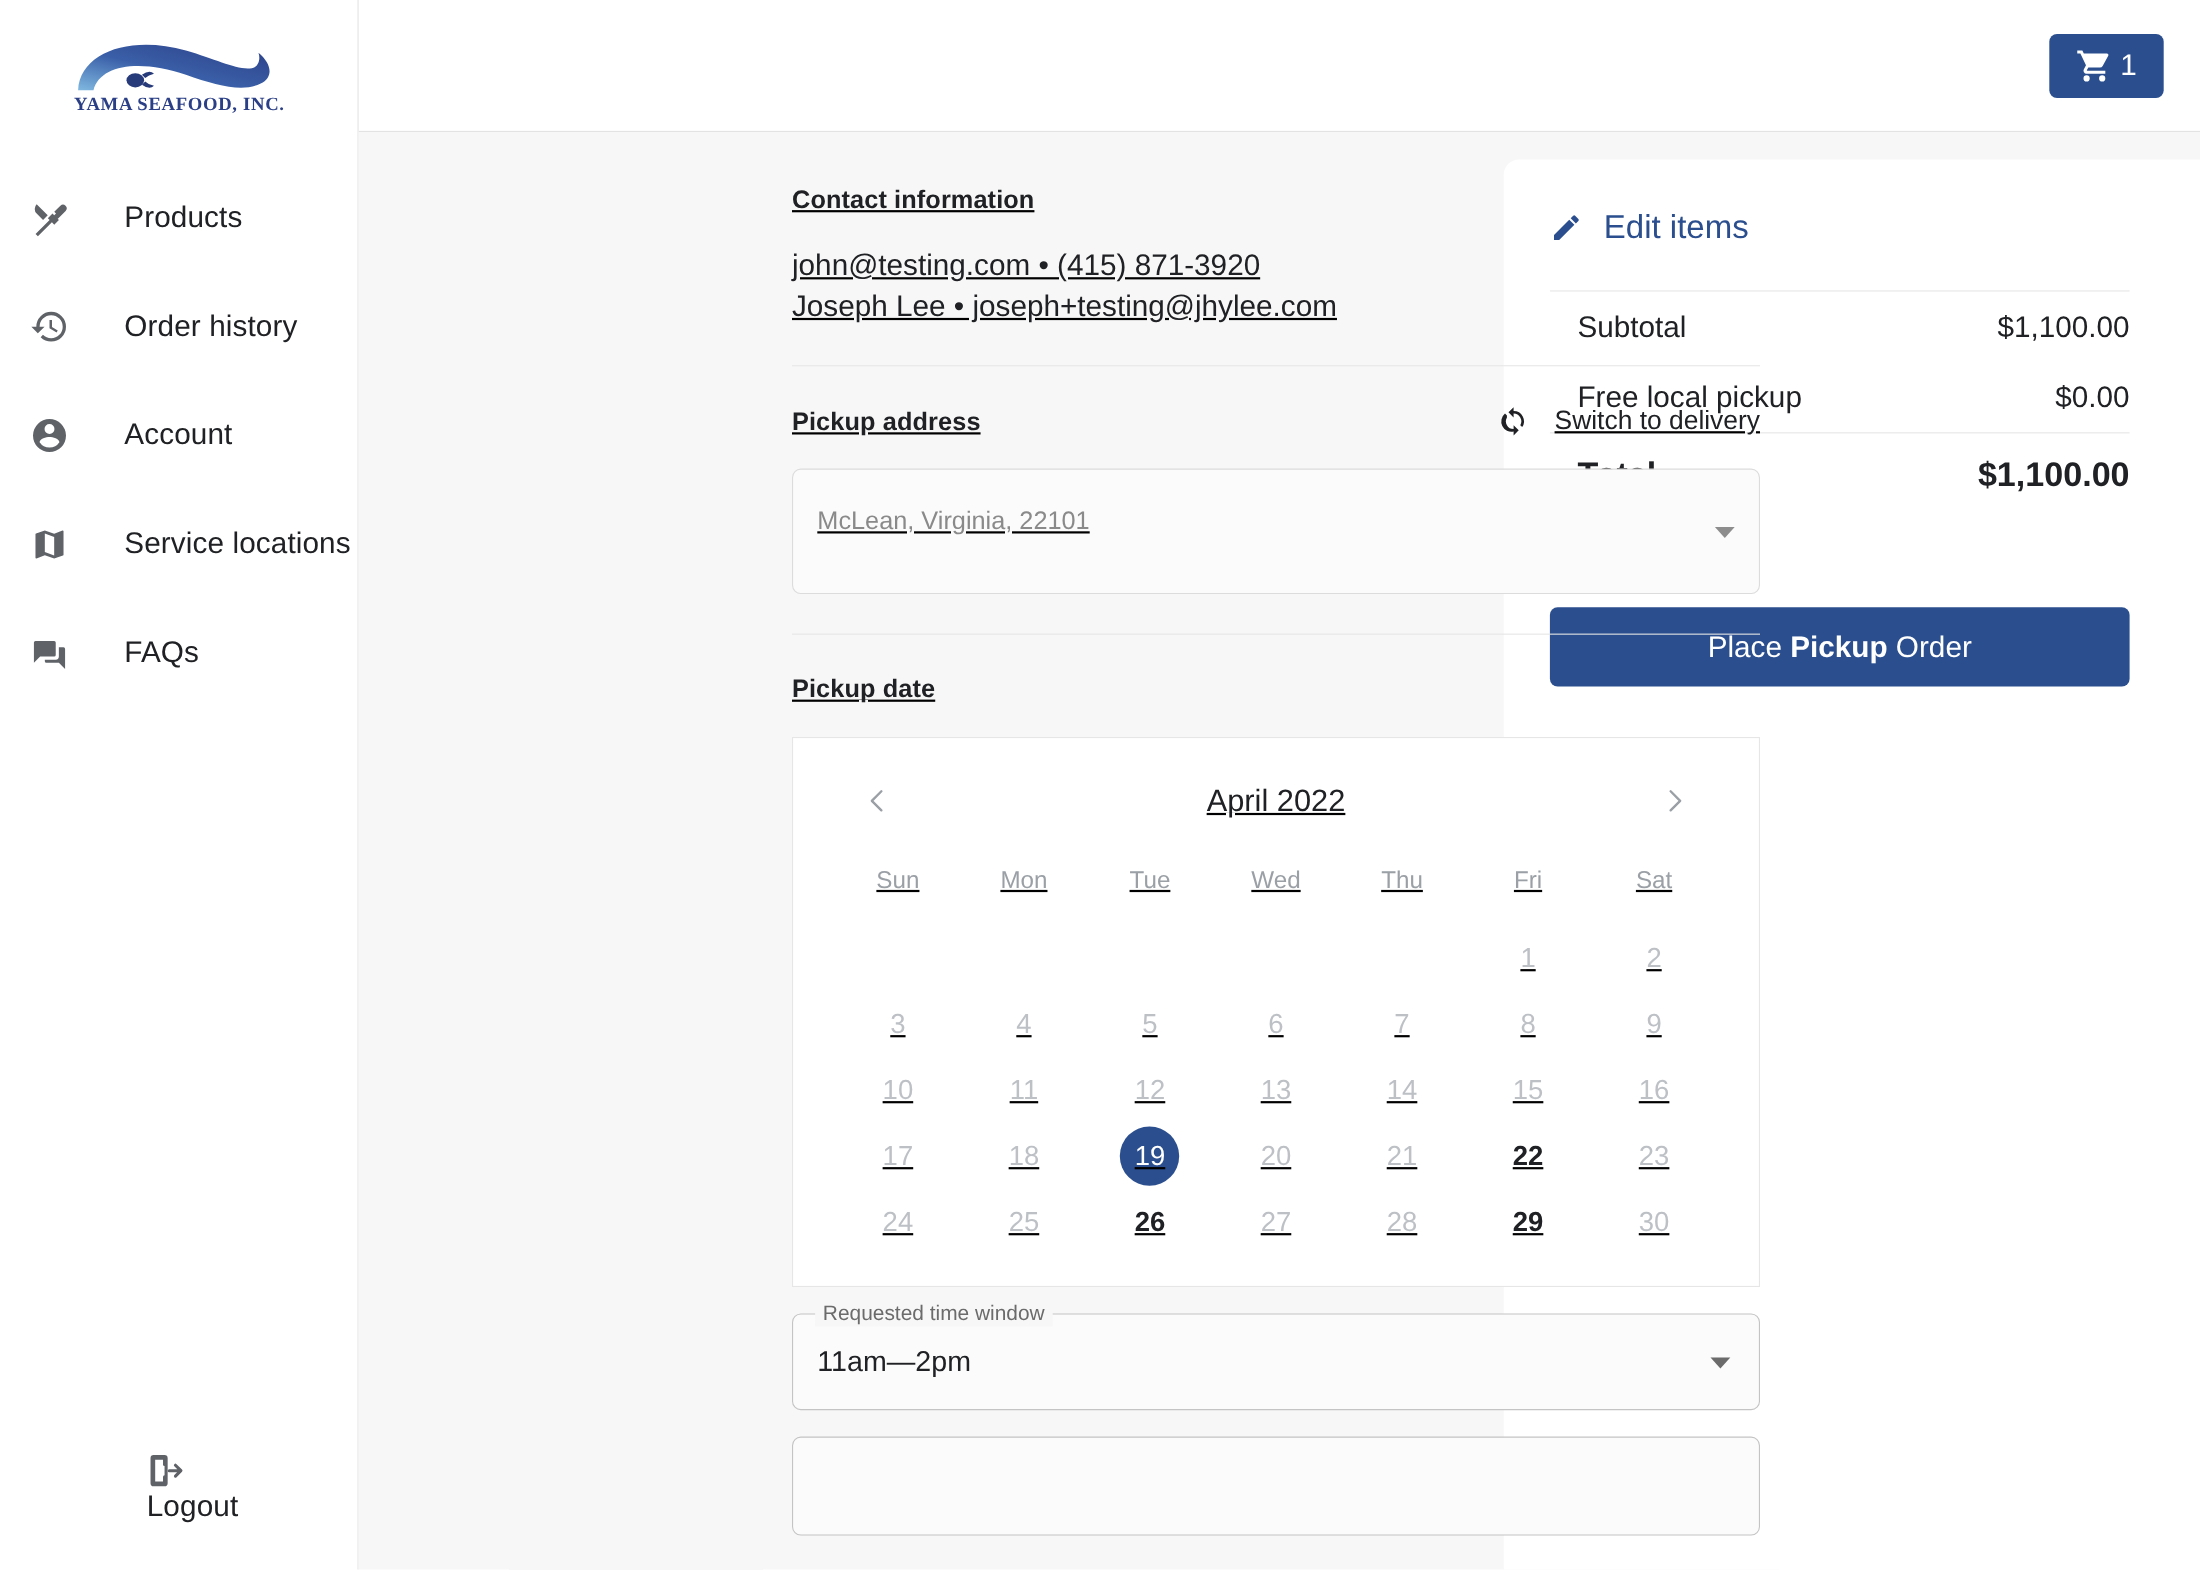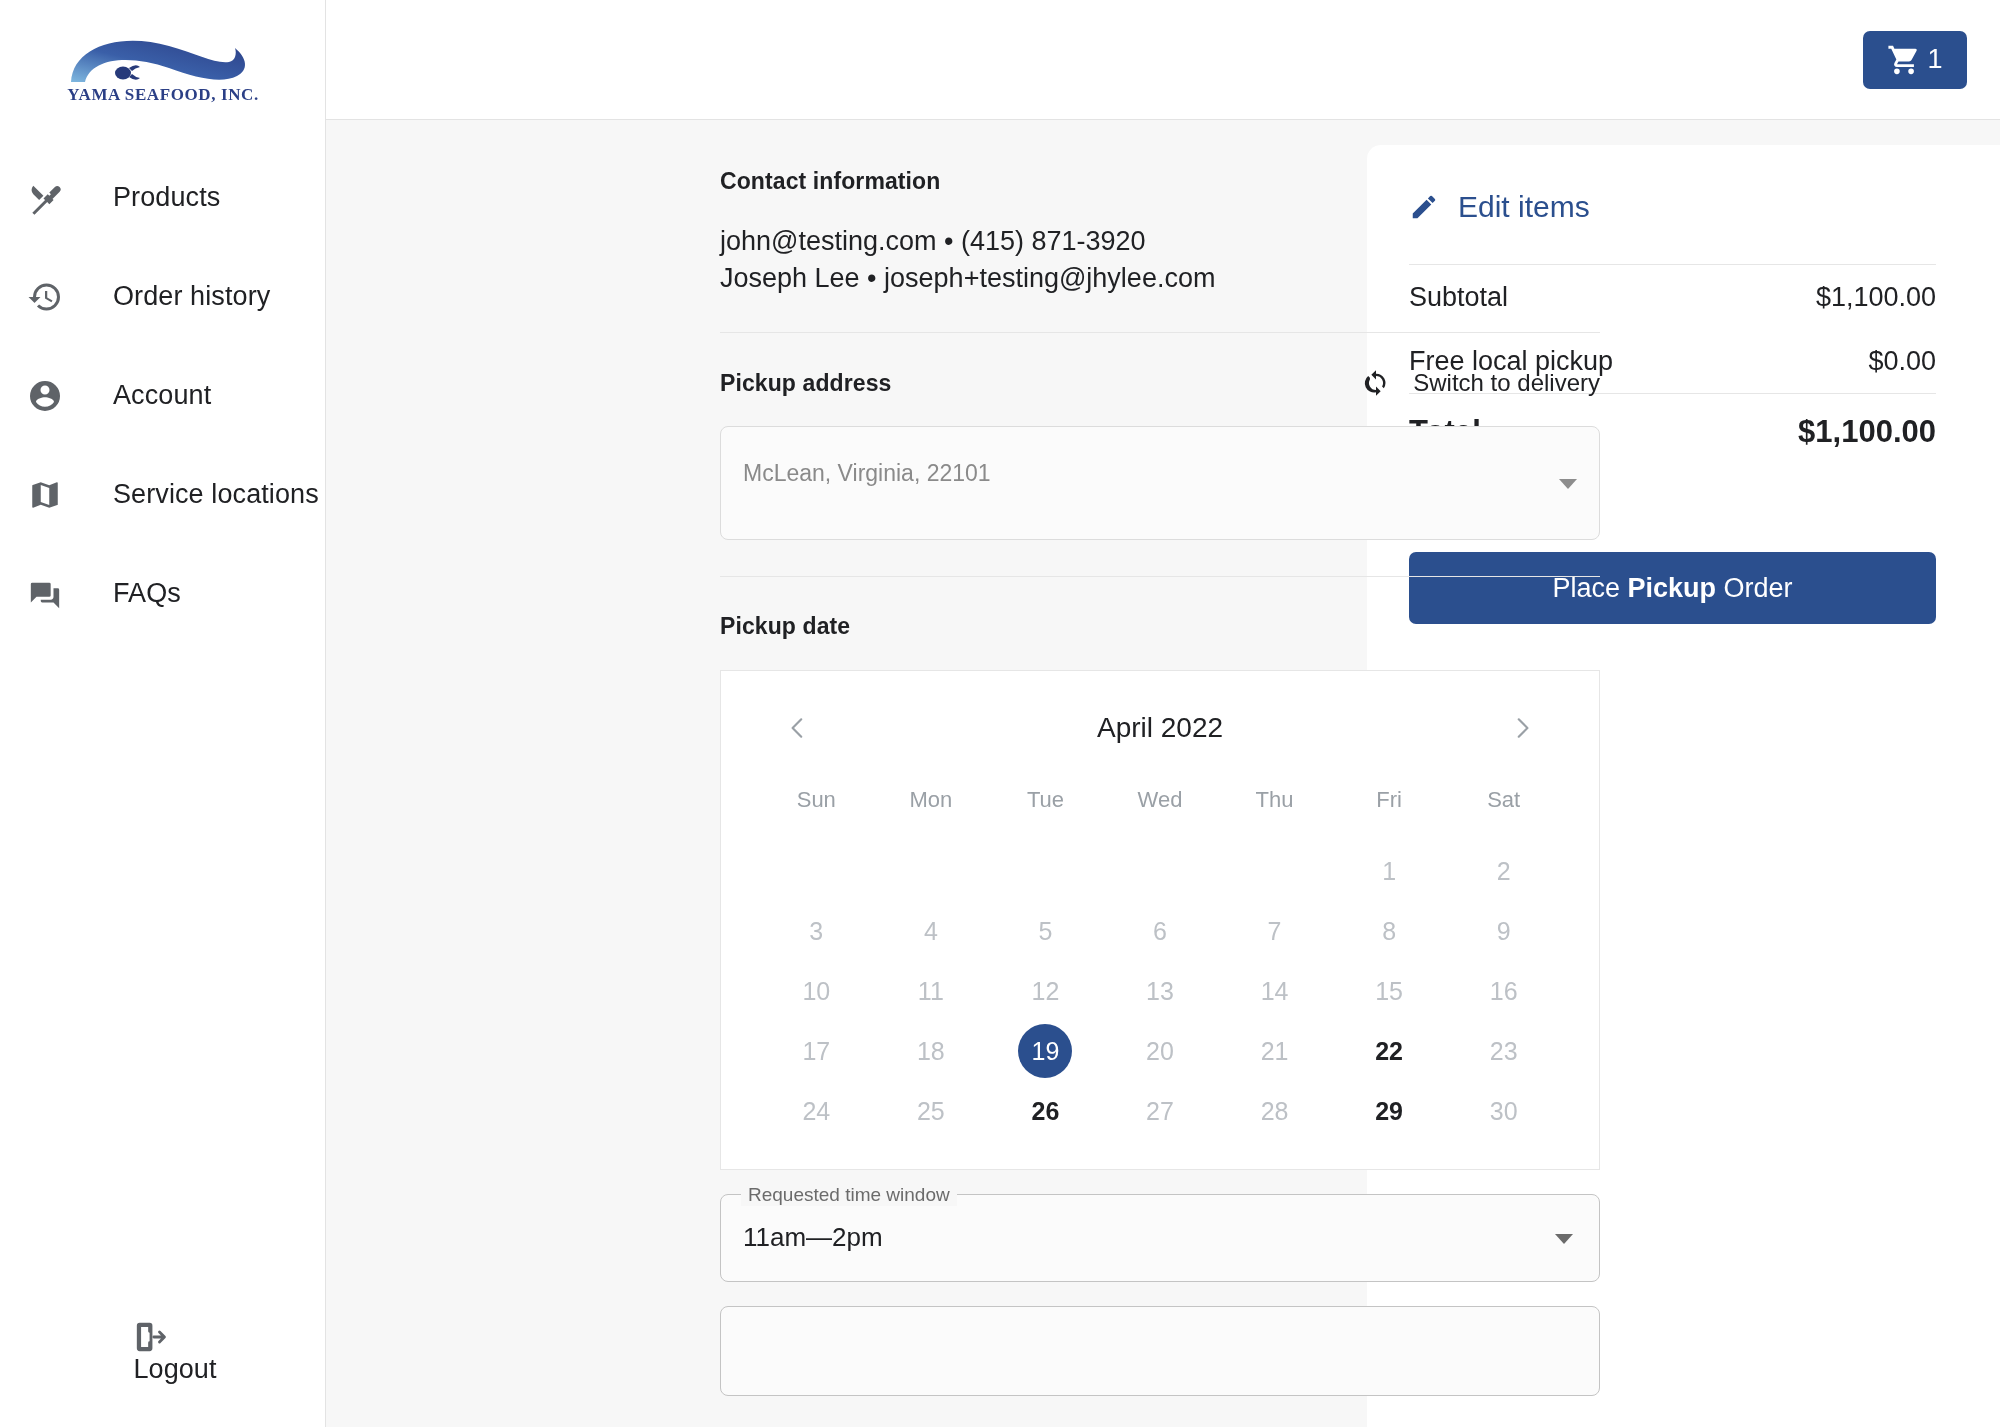--- a/index.html
+++ b/index.html
@@ -81,20 +81,21 @@
     display: flex;
     overflow: hidden;
     position: relative;
   }
 
   
   .form-col {
     width: 1023px; min-width: 1023px;
     padding: 48px 0 0 0;
     position: relative;
+    text-decoration: underline;
   }
   .form-inner2 { width: 880px; margin-left: 394px; }
 
   .section-title {
     font-size: 23px; font-weight: bold; color: #202124;
     letter-spacing: 0.1px;
   }
   .contact-lines { margin-top: 28px; }
   .contact-line {
     font-size: 27px; color: #202124; line-height: 1.36;
@@ -222,21 +223,21 @@
     display: flex; align-items: center; gap: 19px;
     color: #2b4f8e; font-size: 30px; cursor: pointer;
     margin-bottom: 40px;
   }
   .edit-items svg { display:block; }
   .sum-hr { height: 1px; background: #e6e6e6; border: 0; }
   .sum-row {
     display: flex; align-items: center; justify-content: space-between;
     height: 64px;
   }
-  .sum-label { font-size: 27px; color: #202124; }
+  .sum-label { font-size: 27px; color: #202124; margin-left: 25px; }
   .sum-value { font-size: 27px; color: #202124; }
   .sum-row.total { height: 76px; }
   .sum-row.total .sum-label { font-size: 31px; font-weight: bold; }
   .sum-row.total .sum-value { font-size: 31px; font-weight: bold; }
   .place-btn {
     margin-top: 82px;
     width: 100%; height: 72px;
     background: #2b4f8e; color: #ffffff;
     border: none; border-radius: 7px;
     font-size: 27px; cursor: pointer;

